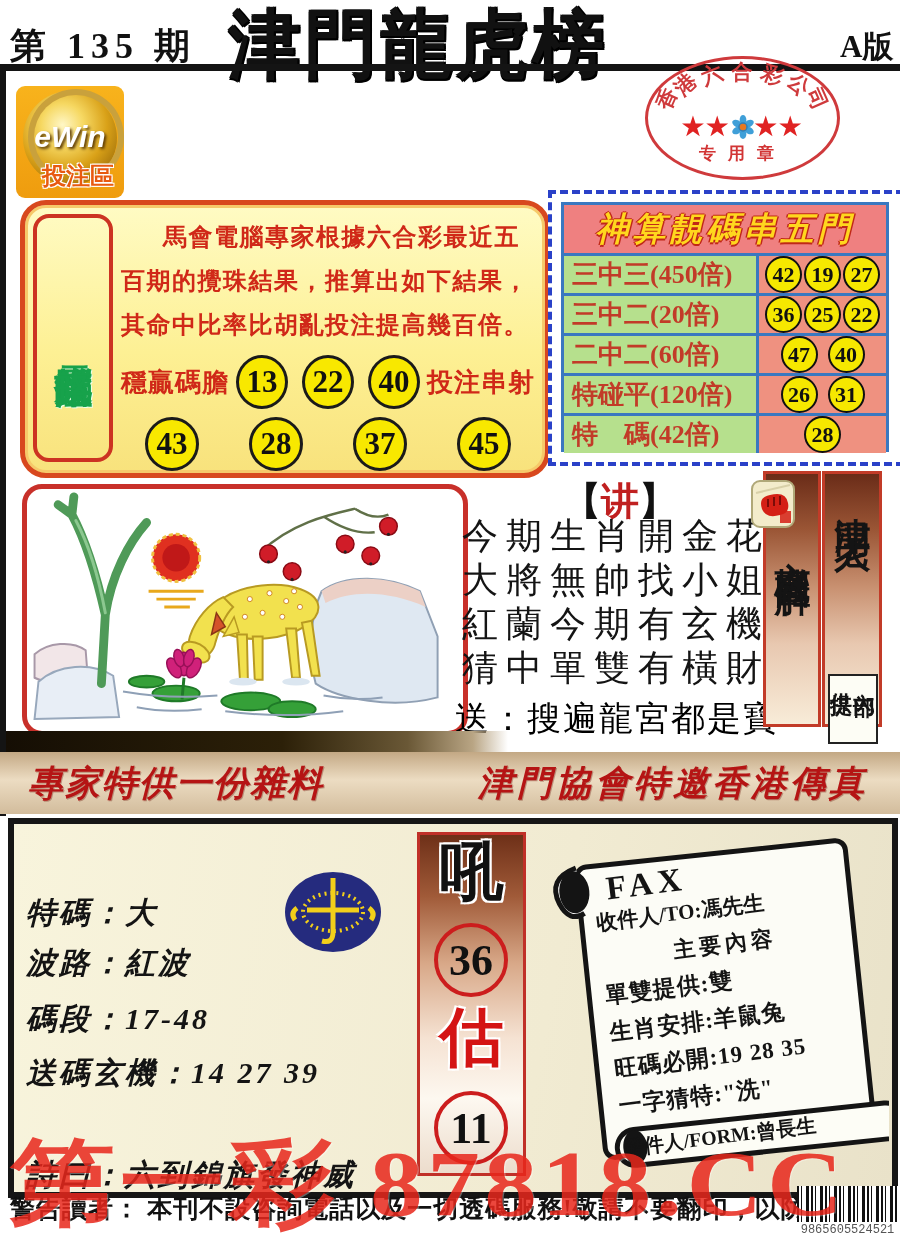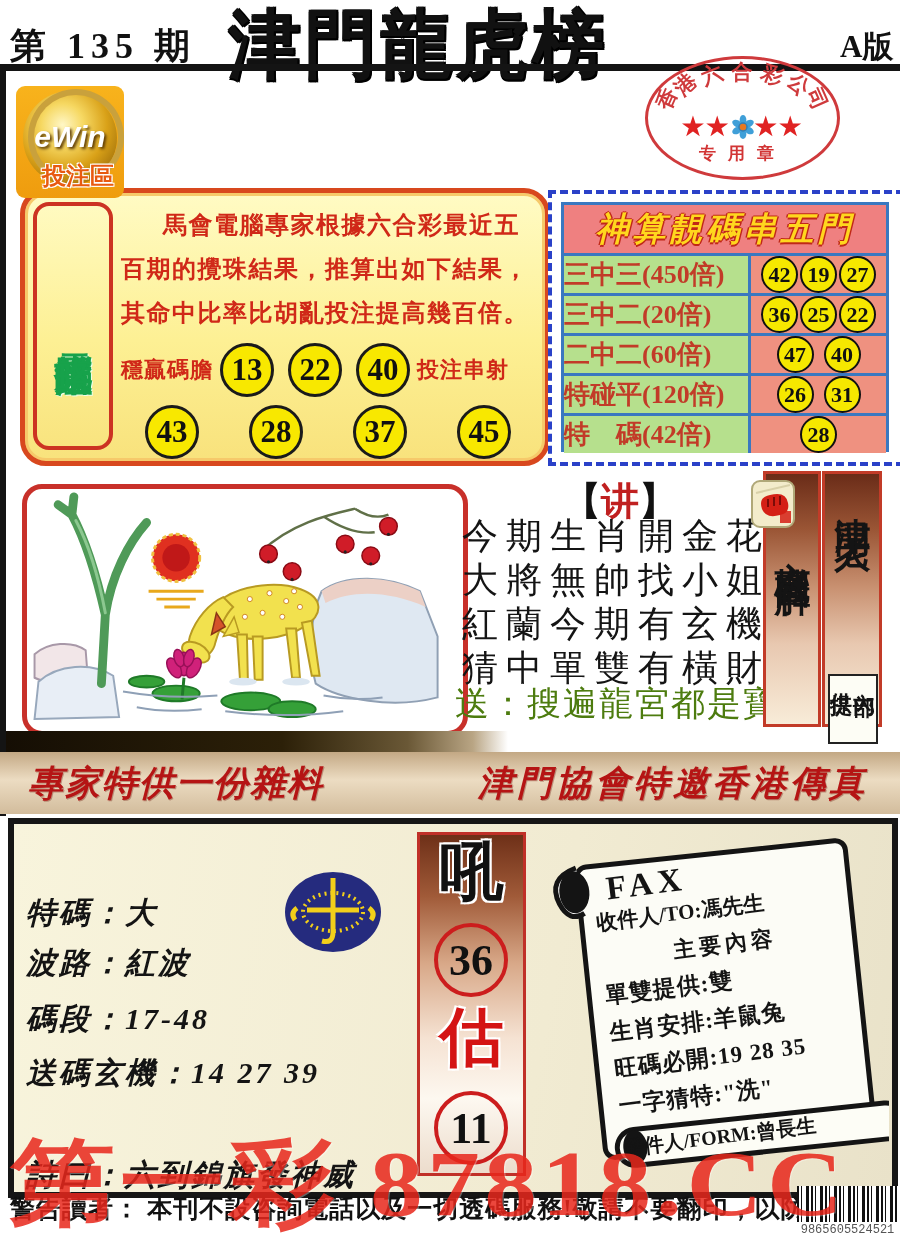--- a/index.html
+++ b/index.html
@@ -23,54 +23,54 @@
   
   .ewin{left:16px;top:86px;width:108px;height:112px;background:linear-gradient(180deg,#f8b31c,#ef9c0e);border-radius:9px;z-index:3;}
   .ewin-ball{position:absolute;left:7px;top:5px;width:94px;height:94px;border-radius:50%;
       background:radial-gradient(circle at 42% 36%,#fff7c6 0%,#f6d862 26%,#d9a118 55%,#9a6a08 85%,#7a5206 100%);}
   .ewin-shoe{position:absolute;left:12px;top:3px;width:84px;height:84px;border-radius:50%;border:6px solid #c9a13c;border-bottom-color:transparent;}
   .ewin-brand{position:absolute;left:0;top:34px;width:108px;text-align:center;font-size:30px;font-style:italic;font-weight:bold;color:#fff;
       font-family:"Liberation Sans",sans-serif;text-shadow:2px 2px 3px #5a3804;}
   .ewin-zone{position:absolute;left:0;bottom:6px;width:124px;text-align:center;font-size:24px;font-weight:bold;color:#e85a10;
       text-shadow:-1px -1px 0 #fff,1px 1px 0 #fff,-1px 1px 0 #fff,1px -1px 0 #fff;}
   
-  .sbox{left:20px;top:188px;width:520px;height:268px;border:5px solid #d8481e;border-radius:26px;
+  .sbox{left:20px;top:200px;width:520px;height:268px;border:5px solid #d8481e;border-radius:26px;
       background:linear-gradient(180deg,#fffbc4,#fdf094 55%,#f8e27c);box-shadow:inset 0 0 0 3px #f6c96a;}
   .sside{position:absolute;left:8px;top:9px;width:72px;height:240px;border:4px solid #cc3322;border-radius:16px;
       display:flex;align-items:center;justify-content:center;}
   .sside span{writing-mode:vertical-rl;text-orientation:upright;font-size:38px;font-weight:bold;color:#17a24b;
       letter-spacing:1px;text-shadow:1px 1px 0 #eaffea;}
   .sbody{position:absolute;left:96px;top:10px;width:414px;}
   .sline{font-size:24px;font-weight:bold;color:#d02818;letter-spacing:1.5px;line-height:44px;white-space:nowrap;}
   .sline.ind{padding-left:42px;}
   .srow1{display:flex;align-items:center;margin-top:8px;}
   .srow2{display:flex;justify-content:center;gap:36px;margin-top:8px;}
-  .slabel{font-size:22px;font-weight:bold;color:#d02818;letter-spacing:1px;white-space:nowrap;}
+  .slabel{font-size:26px;font-weight:bold;color:#d02818;letter-spacing:1px;white-space:nowrap;}
   .c48{display:inline-flex;width:48px;height:48px;border-radius:50%;background:#f8e800;border:3px solid #1a1a1a;
       align-items:center;justify-content:center;font-size:31px;font-weight:bold;color:#111;margin:0 7px;}
   
   .fbox{left:548px;top:190px;width:348px;height:268px;border:4px dashed #2a41c8;background:#fff;}
   .ftable{position:absolute;left:9px;top:8px;width:322px;height:244px;border:3px solid #3a78c0;display:flex;flex-direction:column;}
   .fhead{flex:0 0 48px;background:#ef8080;display:flex;align-items:center;justify-content:center;
       font-size:33px;font-weight:bold;font-style:italic;color:#ffd71e;letter-spacing:4px;
       text-shadow:1.5px 0 0 #c02818,-1.5px 0 0 #c02818,0 1.5px 0 #c02818,0 -1.5px 0 #c02818;}
   .frow{flex:1;display:flex;border-top:3px solid #3a78c0;}
-  .flabel{width:184px;background:#b6e08d;display:flex;align-items:center;padding-left:0;
+  .flabel{width:184px;background:#b6e08d;display:flex;align-items:center;padding-left:8px;
       font-size:26px;font-weight:bold;color:#c23b28;white-space:nowrap;}
   .fnums{flex:1;background:#ef9180;border-left:3px solid #3a78c0;display:flex;align-items:center;justify-content:center;gap:2px;}
   .c34{display:inline-flex;width:33px;height:33px;border-radius:50%;background:#f6e800;border:2px solid #111;
       align-items:center;justify-content:center;font-size:22px;font-weight:bold;color:#111;}
   
   .paint{left:22px;top:484px;width:436px;height:242px;border:5px solid #c8302a;border-radius:20px;background:#fff;overflow:hidden;}
   
   .poem-head{left:520px;top:476px;width:200px;text-align:center;font-size:38px;font-weight:bold;white-space:nowrap;}
   .poem-head .red{color:#c02020;}
   .poem{left:462px;top:514px;width:320px;}
   .pline{font-size:36px;letter-spacing:8px;line-height:44px;color:#141414;white-space:nowrap;}
-  .gift{left:455px;top:681px;width:340px;font-size:34px;letter-spacing:2px;color:#4d7c0f;white-space:nowrap;}
+  .gift{left:455px;top:696px;width:340px;font-size:34px;letter-spacing:2px;color:#000000;white-space:nowrap;}
   
   .vban{border:3px solid #c23b28;background:linear-gradient(180deg,#6a2c18 0%,#9a5535 22%,#c89070 45%,#e8c8b0 68%,#f8ecd8 100%);
       display:flex;justify-content:center;}
   .ban1{left:763px;top:471px;width:52px;height:250px;}
   .ban2{left:822px;top:471px;width:54px;height:250px;}
   .vban span.vt{writing-mode:vertical-rl;text-orientation:upright;font-size:36px;font-weight:bold;color:#141414;letter-spacing:7px;}
   .ban1 span.vt{padding-top:58px;}
   .ban2 span.vt{padding-top:14px;}
   .mystic-icon{position:absolute;left:-16px;top:5px;z-index:2;}
   .note{position:absolute;left:3px;bottom:-20px;width:46px;height:66px;background:#fdfdf5;border:2px solid #222;

